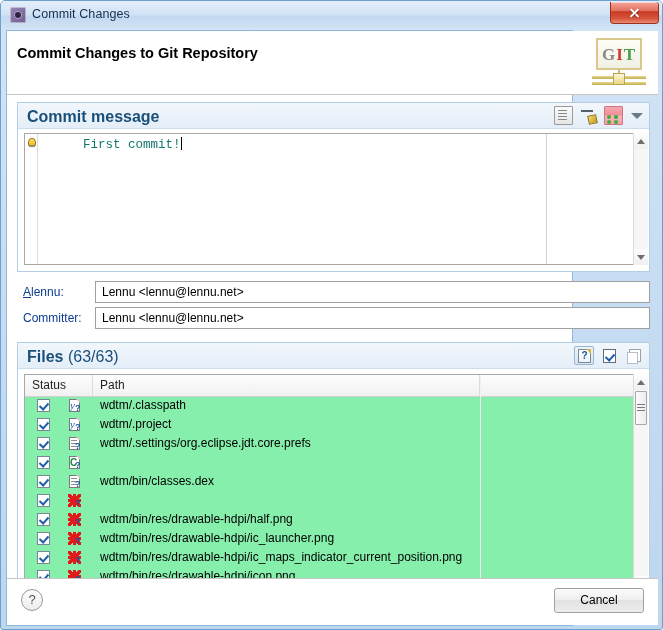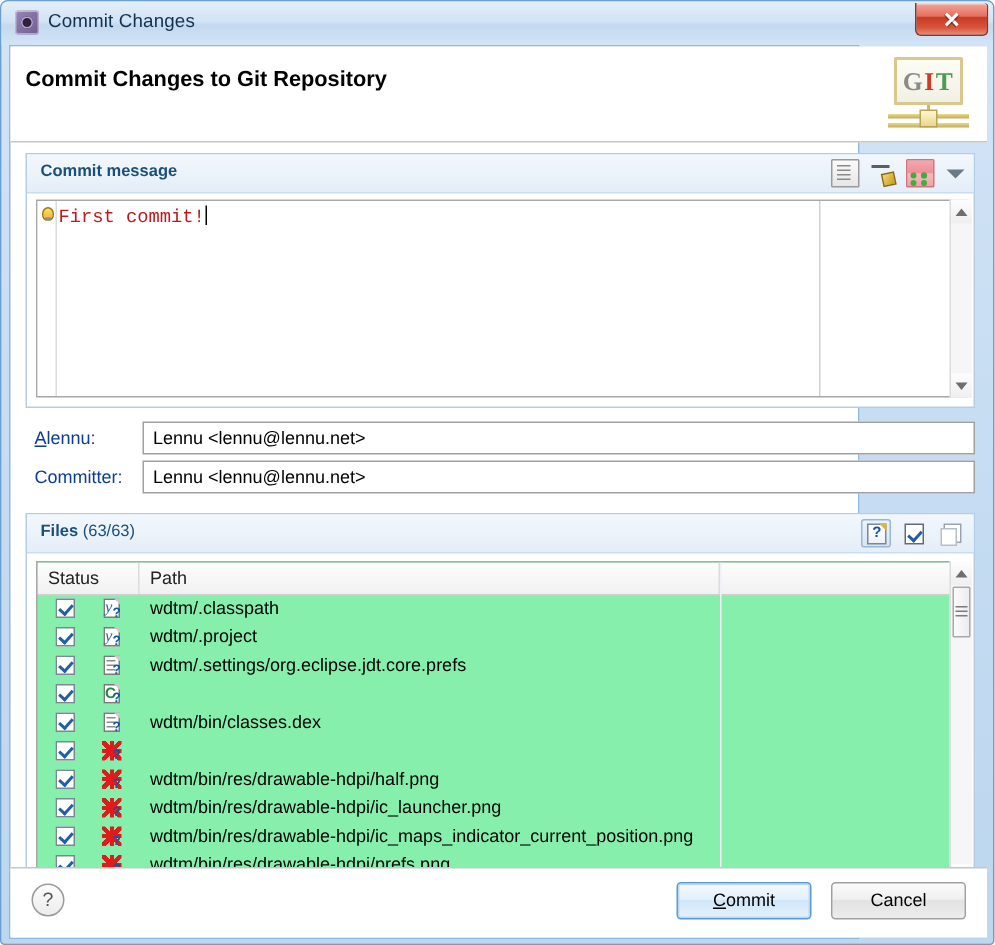--- a/index.html
+++ b/index.html
@@ -177,21 +177,21 @@
     position: absolute;
     left: 0; top: 0;
     right: 0;
     height: 25px;
     background: linear-gradient(to bottom, #f2f7fc 0%, #e4eef8 100%);
     border-bottom: 1px solid #c9ddee;
   }
   .section-title {
     position: absolute;
     left: 9px; top: 5px;
-    font-size: 11px;
+    font-size: 16px;
     font-weight: bold;
     color: #1a4f7a;
     white-space: nowrap;
   }
   .section-title .light {
     font-weight: normal;
     color: #1a4f7a;
   }
 
   #commit-message-section {
@@ -304,23 +304,24 @@
   }
   .msg-text-wrap {
     position: absolute;
     left: 14px; top: 3px;
     right: 99px;
     bottom: 0;
   }
   .msg-text {
     font-family: "Liberation Mono", monospace;
     font-size: 12.5px;
-    color: #b91c1c;
+    color: #0f766e;
     white-space: pre;
     line-height: 15px;
+    margin-left: 44px;
   }
   .caret {
     display: inline-block;
     width: 1px;
     height: 13px;
     background: #000;
     vertical-align: -2px;
   }
   .msg-rightmargin {
     position: absolute;
@@ -839,33 +840,32 @@
                 <div class="qmark">?</div>
               </div>
               <div class="fpath">wdtm/bin/res/drawable-hdpi/ic_maps_indicator_current_position.png</div>
             </div>
             <div class="frow">
               <div class="fcheck"></div>
               <div class="ficon">
                 <div class="splat"></div>
                 <div class="qmark">?</div>
               </div>
-              <div class="fpath">wdtm/bin/res/drawable-hdpi/prefs.png</div>
+              <div class="fpath">wdtm/bin/res/drawable-hdpi/icon.png</div>
             </div>
           </div>
         <div class="col-divider"></div>
       </div>
 
       <div class="vscroll" style="right:1px; top:31px; width:15px; height:218px;">
         <div class="vs-up"></div>
         <div class="vs-thumb" style="top:17px; height:34px;"></div>
         <div class="vs-down"></div>
       </div>
     </div>
 
     <div class="footer">
       <div class="help-btn">?</div>
-      <div class="dlg-btn btn-commit"><u>C</u><span>ommit</span></div>
       <div class="dlg-btn btn-cancel">Cancel</div>
     </div>
 
   </div>
 </div>
 
 </body></html>

